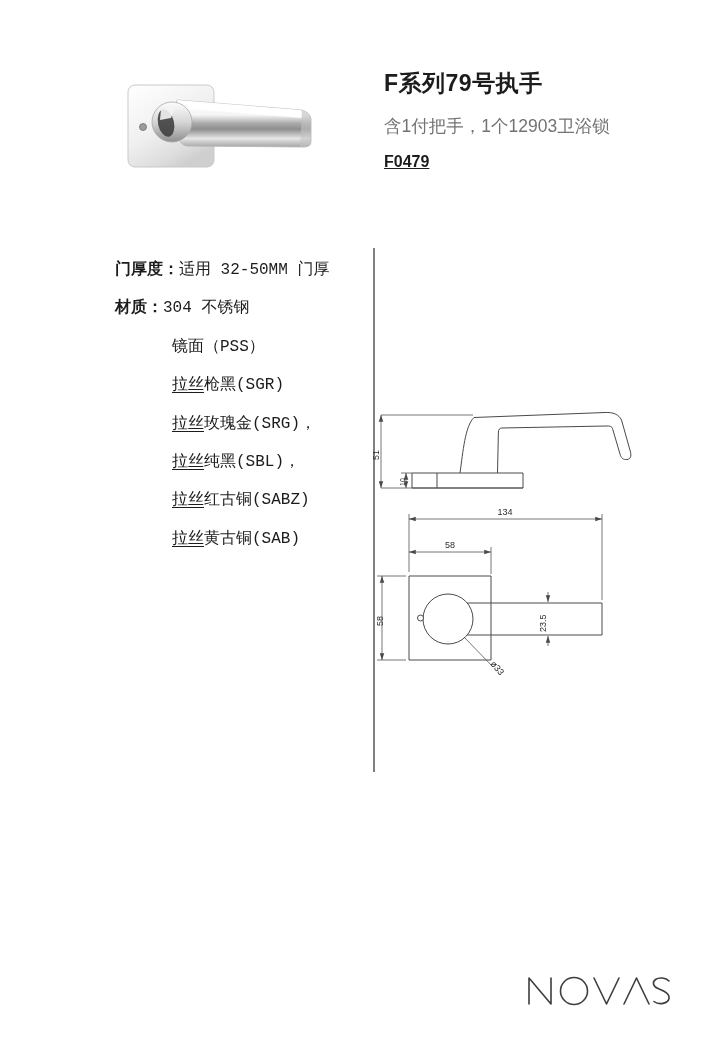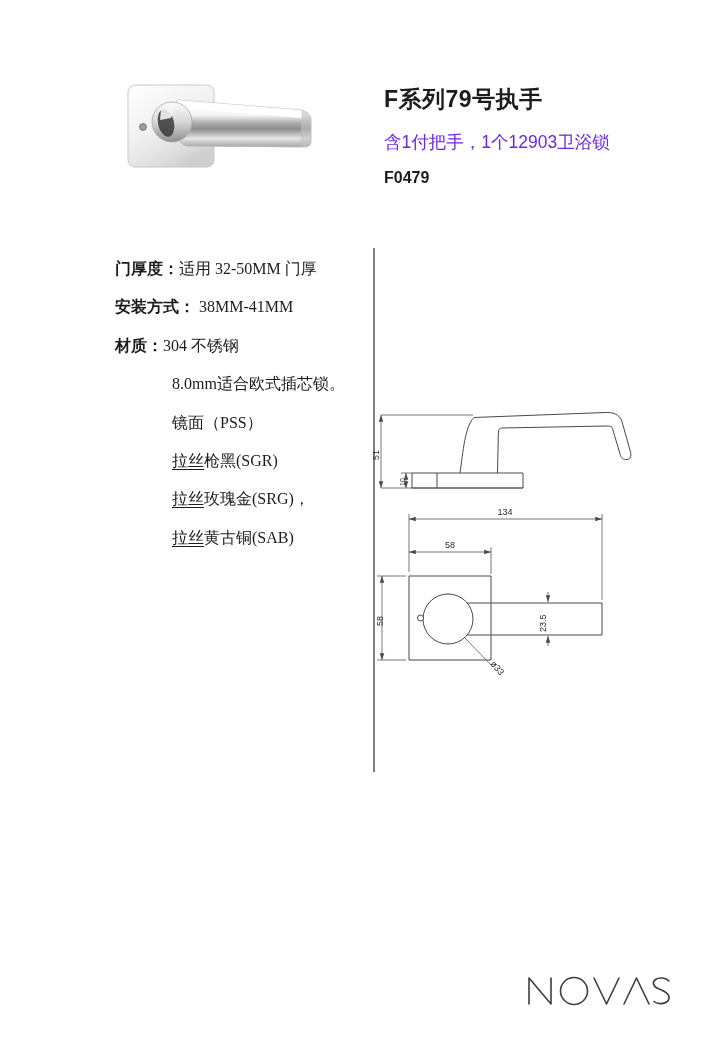--- a/index.html
+++ b/index.html
@@ -4,28 +4,28 @@
 <style>
   html,body{margin:0;padding:0;}
   body{
     width:720px;height:1040px;position:relative;background:#ffffff;
     font-family:"Liberation Serif","DejaVu Serif",serif;color:#1c1c1c;
     overflow:hidden;
   }
   .abs{position:absolute;}
 
   
-  .title-block{left:384px;top:84px;width:320px;font-family:"Liberation Sans","DejaVu Sans",sans-serif;}
+  .title-block{left:384px;top:68px;width:320px;font-family:"Liberation Sans","DejaVu Sans",sans-serif;}
   .product-title{font-size:23px;font-weight:bold;line-height:30px;letter-spacing:.5px;}
-  .product-subtitle{font-size:17.5px;line-height:24px;margin-top:16px;color:#6d28d9;}
-  .product-model{font-size:16px;font-weight:bold;margin-top:15px;}
+  .product-subtitle{font-size:17.5px;line-height:24px;margin-top:16px;color:#737373;}
+  .product-model{font-size:16px;font-weight:bold;margin-top:15px;text-decoration:underline;}
 
   
   .specs{left:115px;top:259px;width:265px;font-size:16px;}
-  .spec-row{height:38.4px;white-space:nowrap;}
+  .spec-row{height:38.4px;white-space:nowrap;font-family:Liberation Mono, monospace;}
   .spec-row .lbl{font-weight:bold;}
   .spec-row .val,.spec-row .pre{white-space:pre-wrap;}
   .u{text-decoration:underline;text-underline-offset:3px;}
   .i1{padding-left:57px;}
   .i2{padding-left:90px;}
 
   
   .divider{left:373px;top:248px;width:1.5px;height:524px;background:#7f7f7f;}
 
   
@@ -75,26 +75,26 @@
 </svg>
 
 <div class="abs title-block">
   <div class="product-title">F系列79号执手</div>
   <div class="product-subtitle">含1付把手，1个12903卫浴锁</div>
   <div class="product-model">F0479</div>
 </div>
 
 <div class="abs specs">
   <div class="spec-row"><span class="lbl">门厚度：</span><span class="val">适用 32-50MM 门厚</span></div>
-  <div class="spec-row"><span class="lbl">安装方式：</span><span class="val"> 38MM-41MM</span></div>
   <div class="spec-row"><span class="lbl">材质：</span><span class="val">304 不锈钢</span></div>
-  <div class="spec-row i1"><span class="val">8.0mm适合欧式插芯锁。</span></div>
   <div class="spec-row i1"><span class="val">镜面（PSS）</span></div>
   <div class="spec-row i1"><span class="pre u">拉丝</span><span class="val">枪黑(SGR)</span></div>
   <div class="spec-row i1"><span class="pre u">拉丝</span><span class="val">玫瑰金(SRG)，</span></div>
+  <div class="spec-row i1"><span class="pre u">拉丝</span><span class="val">纯黑(SBL)，</span></div>
+  <div class="spec-row i1"><span class="pre u">拉丝</span><span class="val">红古铜(SABZ)</span></div>
   <div class="spec-row i1"><span class="pre u">拉丝</span><span class="val">黄古铜(SAB)</span></div>
 </div>
 
 <div class="abs divider"></div>
 
 <svg class="abs dwg" style="left:370px;top:390px" width="350" height="105" viewBox="0 0 350 105" role="img">
   <g stroke="#4a4a4a" stroke-width="1" fill="none" stroke-linejoin="round">
     <path d="M90,83 C93,62 95,36 104,27.5 L235,22.5 C243,22 249,24.5 251.5,30 L260.5,62 C261.5,66.5 260.5,69 257,69.5 C253.5,70 251,68 250,64 L242.5,38.5 C242,36.5 240,35.8 236,36 L132,38 C129.5,38.2 128.5,39.5 128.4,42 L127.5,83" fill="#ffffff"></path>
     <rect x="42" y="83" width="111" height="15" fill="#ffffff"></rect>
     <line x1="67" y1="83" x2="67" y2="98"></line>

